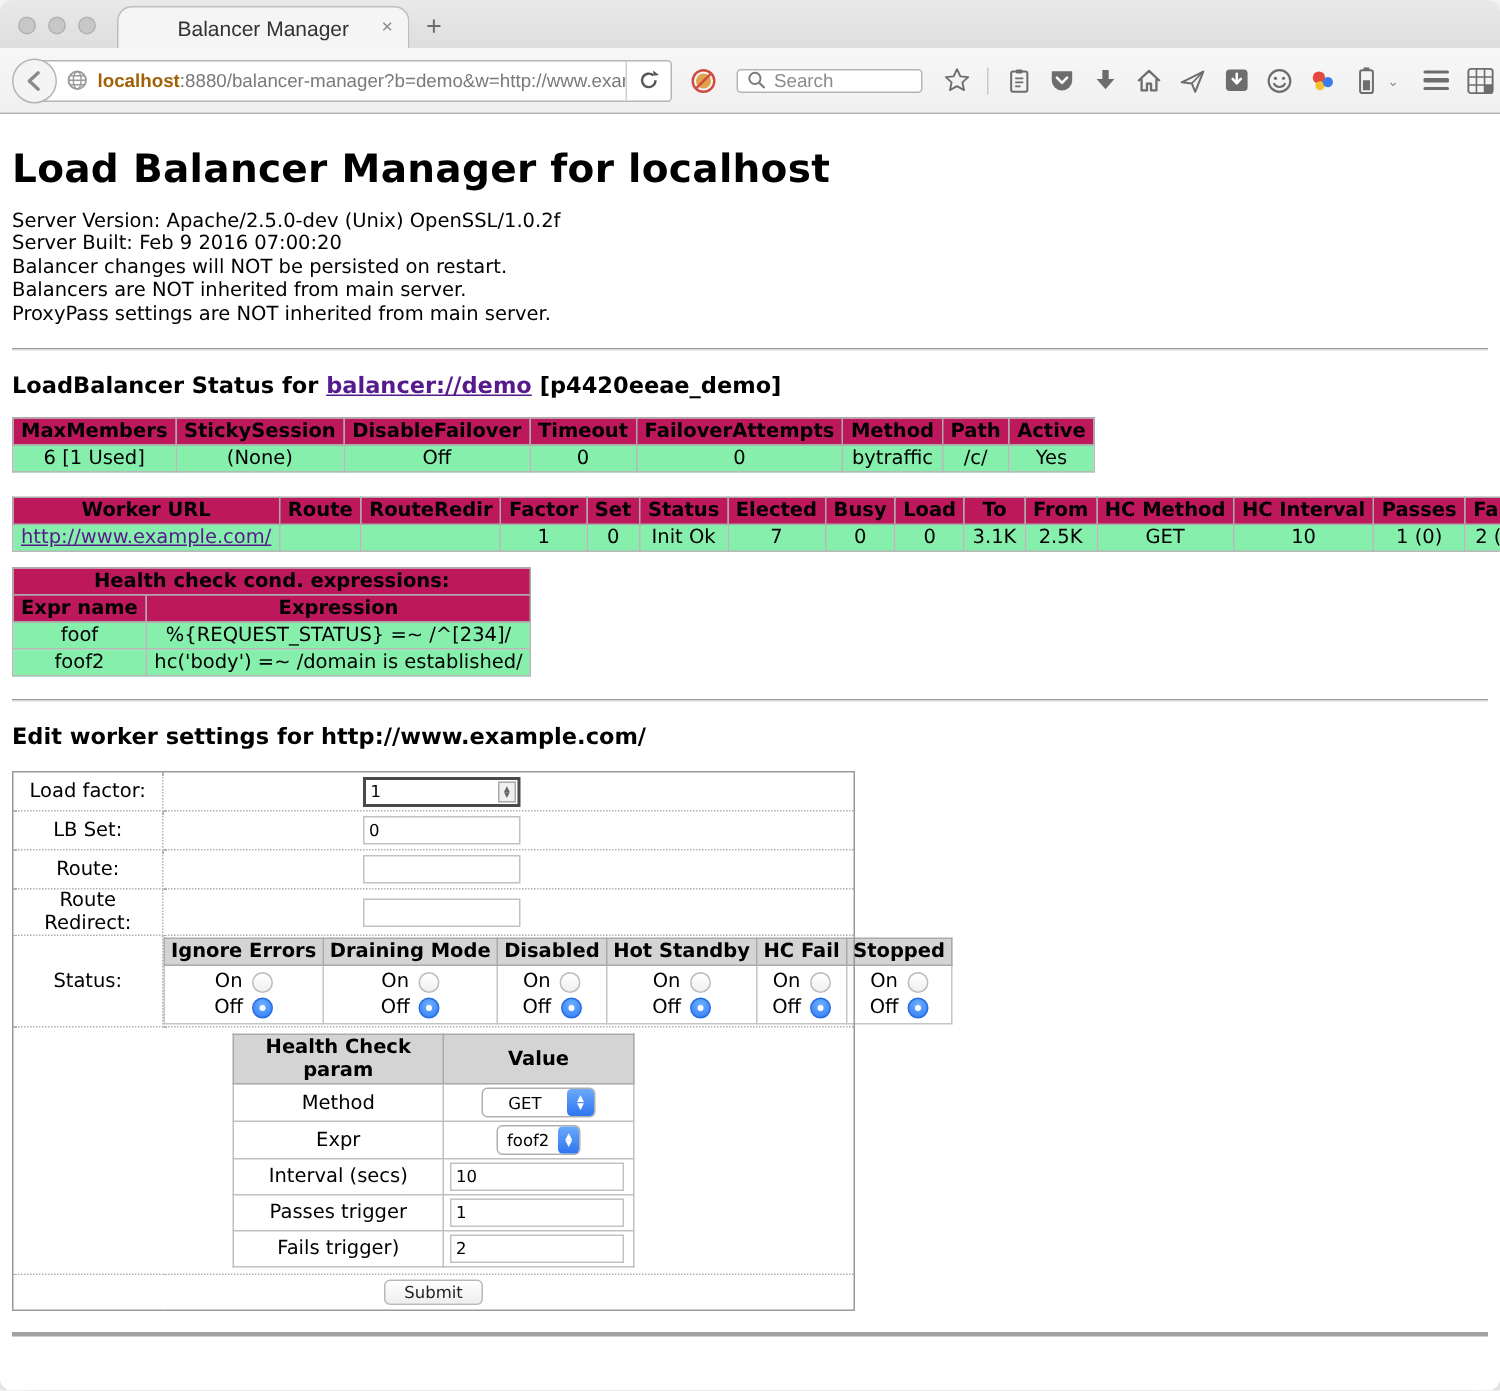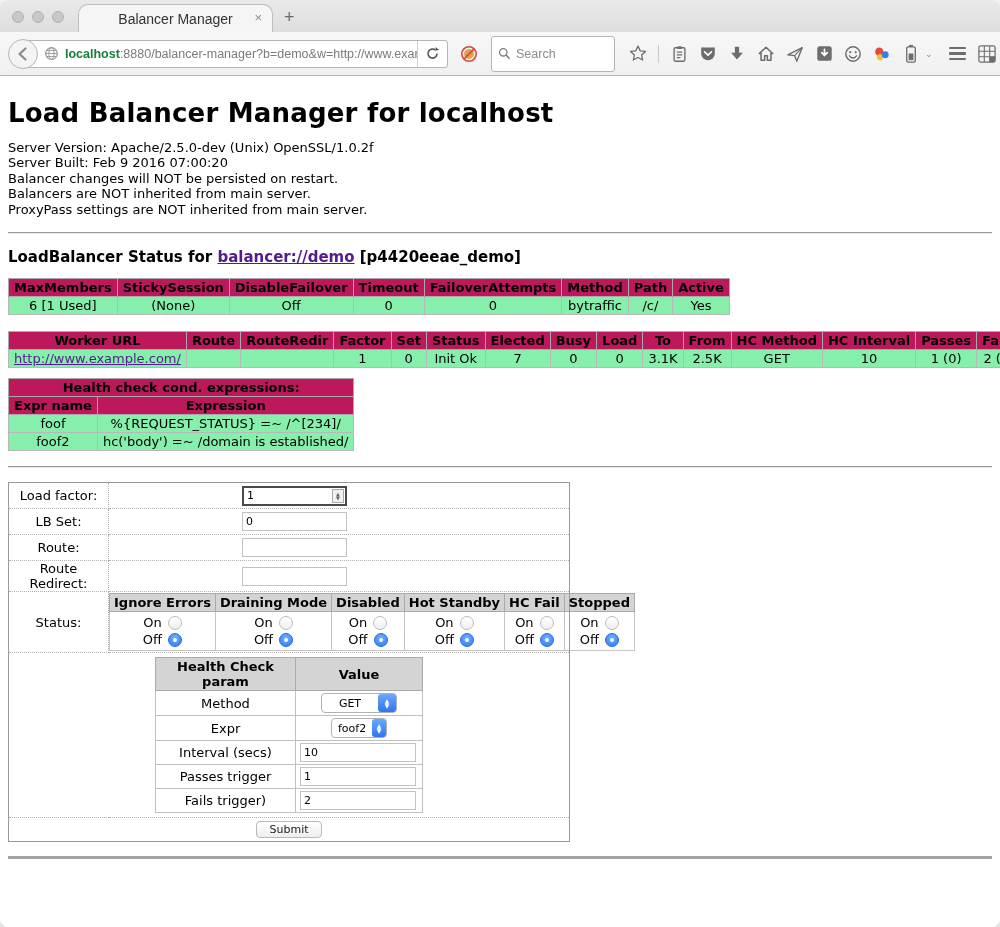--- a/index.html
+++ b/index.html
@@ -28,26 +28,26 @@
   }
   .backbtn {
     width:30px; height:30px; border-radius:50%; background:#f4f4f4; border:1px solid #b5b5b5;
     display:flex; align-items:center; justify-content:center; margin-left:8px; z-index:2;
   }
   .urlbar {
     height:28px; background:#fff; border:1px solid #b5b5b5; border-radius:3px;
     display:flex; align-items:center; width:425px; margin-left:-15px; padding-left:20px; position:relative;
   }
   .url-text { font-size:12.5px; white-space:nowrap; overflow:hidden; margin-left:6px; flex:1; }
-  .url-host { color:#15803d; }
+  .url-host { color:#a16207; }
   .url-rest { color:#7a7a7a; }
   .reload-seg { width:30px; height:100%; border-left:1px solid #d0d0d0; display:flex; align-items:center; justify-content:center; }
   .blockicon { margin-left:12px; }
   .searchbar {
-    height:36px; width:124px; background:#fff; border:1px solid #b5b5b5; border-radius:3px;
+    height:16px; width:124px; background:#fff; border:1px solid #b5b5b5; border-radius:3px;
     margin-left:13px; display:flex; align-items:center; padding-left:6px; gap:5px;
   }
   .search-ph { font-size:12.5px; color:#8b8b8b; }
   .toolicons { display:flex; align-items:center; margin-left:14px; gap:11px; }
   .tool { display:flex; align-items:center; justify-content:center; width:18px; height:18px; }
   .vdiv { width:1px; height:18px; background:#c9c9c9; }
   .caret-sm { font-size:9px; color:#8a8a8a; margin-left:-6px; }
   .menu-group { display:flex; align-items:center; gap:12px; margin-left:16px; }
   .menu-bars { display:flex; flex-direction:column; gap:3px; }
   .menu-bars i { display:block; width:17px; height:2.5px; background:#6d6d6d; border-radius:1px; }
@@ -332,20 +332,21 @@
       </tr>
       <tr>
         <td>foof2</td>
         <td class="lft">hc('body') =~ /domain is established/</td>
       </tr>
     </tbody>
       </table>
 
     <hr class="rule">
 
+    <h3 class="sec">Edit worker settings for http://www.example.com/</h3>
 
     <table class="form-t">
       <tbody>
       <tr>
         <td class="flabel">Load factor:</td>
         <td class="fval">
               <div class="inp-wrap">
           <span class="numbox">
             <span>1</span>
             <span class="spinner">

